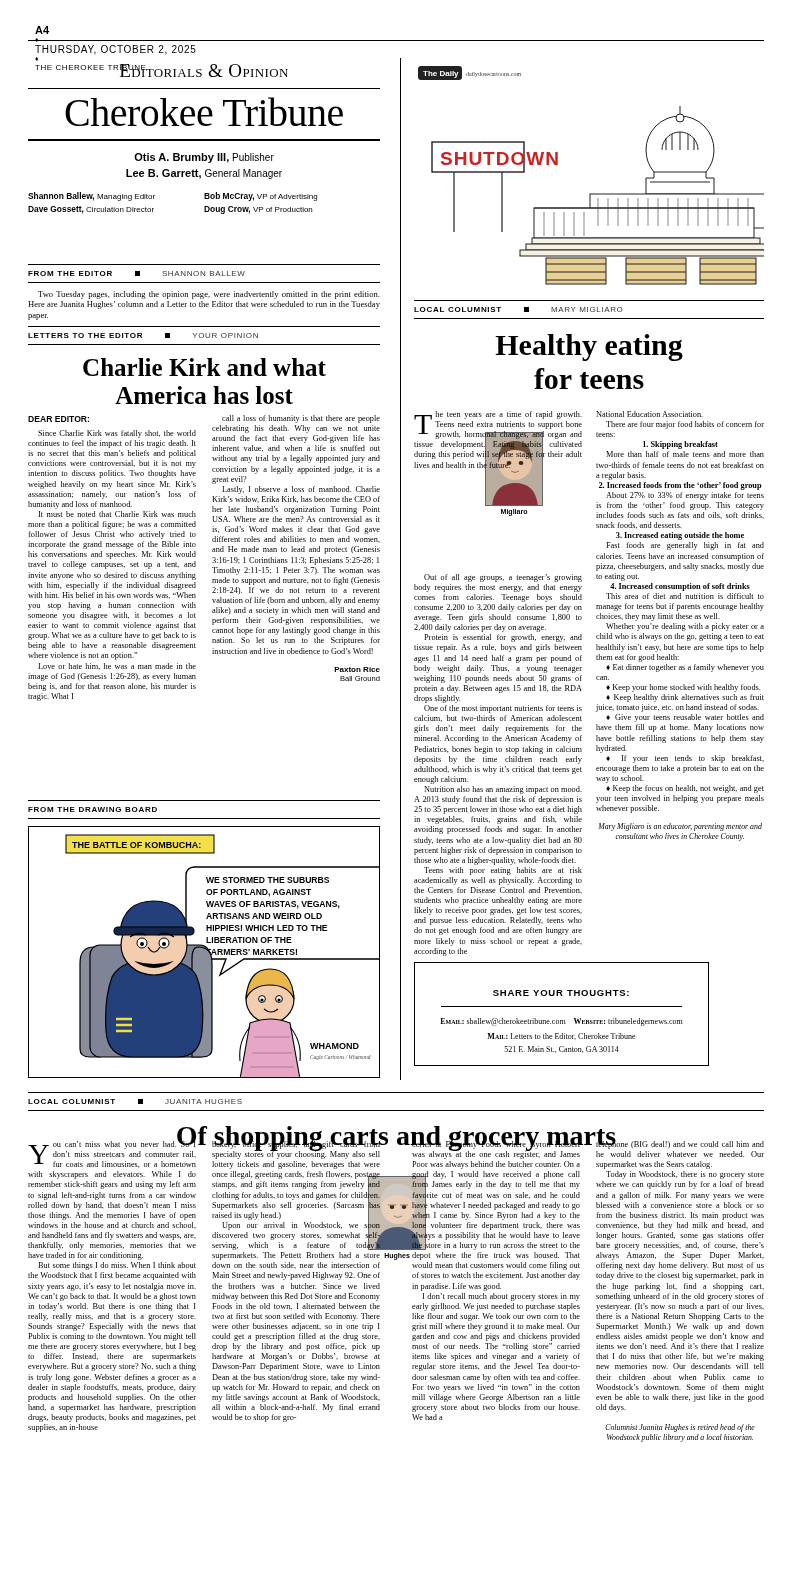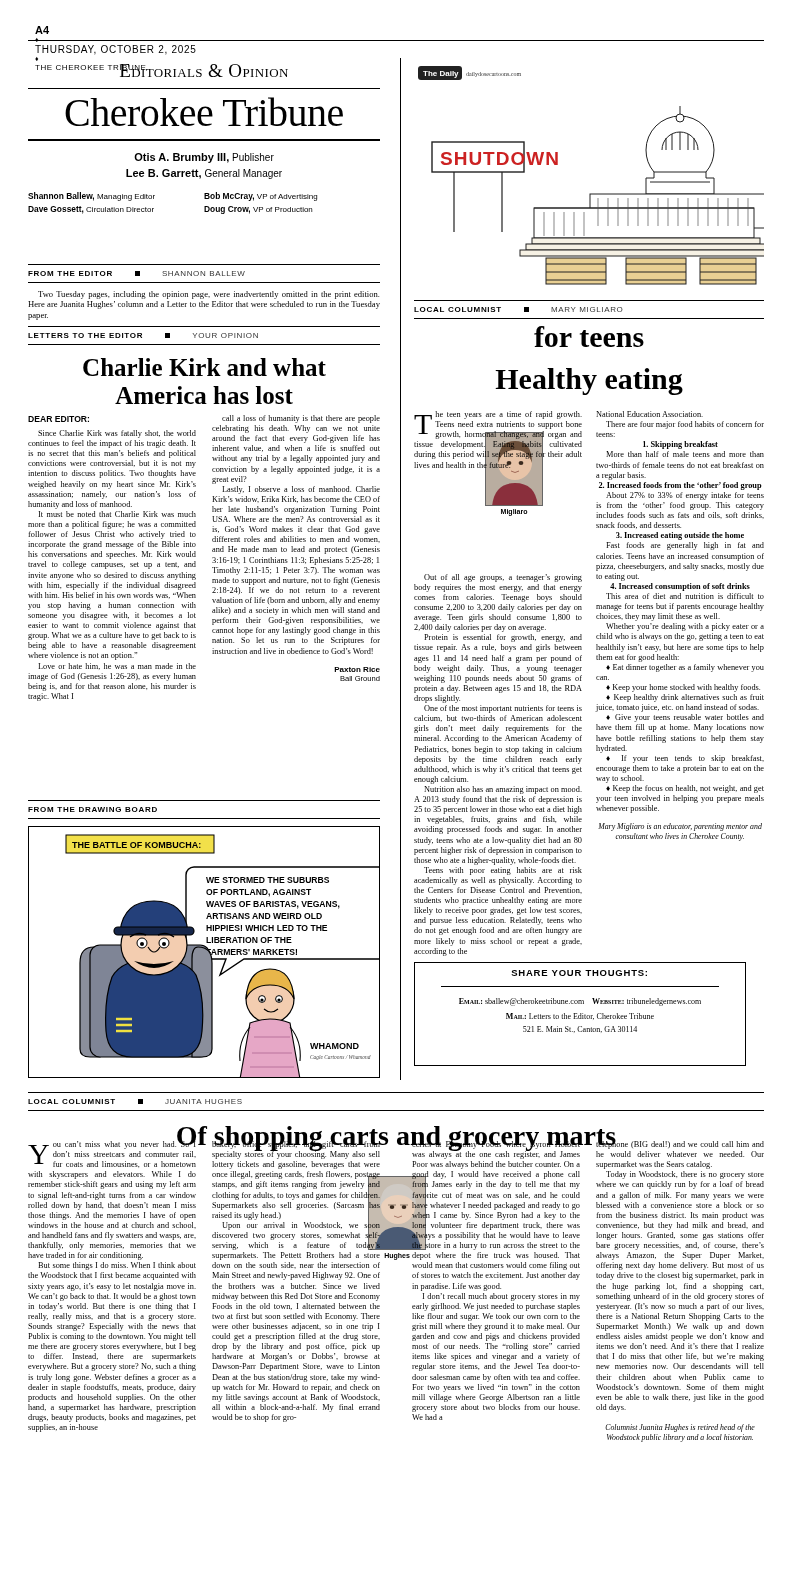--- a/index.html
+++ b/index.html
@@ -312,22 +312,22 @@
   </div>
 
   <div class="col" style="left:414px; top:300px; width:350px;">
     <div class="hr" style="margin-bottom:4px;"></div>
     <div class="kicker">
       <span>LOCAL COLUMNIST</span>
       <span class="sq"></span>
       <span class="sub">MARY MIGLIARO</span>
     </div>
     <div class="hr" style="margin-top:4px;"></div>
+    <div class="hl" style="font-size:30px; margin-top:10px;">Healthy eating</div>
     <div class="hl" style="font-size:30px; margin-top:2px;">for teens</div>
-    <div class="hl" style="font-size:30px; margin-top:10px;">Healthy eating</div>
   </div>
 
   <div class="mugshot" style="position:absolute; left:485px; top:432px; width:58px; height:74px;">
     <svg viewBox="0 0 58 74" width="58" height="74">
       <rect width="58" height="74" fill="#b9ada0"></rect>
       <circle cx="29" cy="30" r="17" fill="#e8c4a8"></circle>
       <path d="M12 30 q0 -22 17 -22 q17 0 17 22 q-4 -13 -17 -13 q-13 0 -17 13z" fill="#6b4f3a"></path>
       <path d="M6 74 q2 -24 23 -24 q21 0 23 24z" fill="#8a2f3c"></path>
       <ellipse cx="23" cy="30" rx="2.4" ry="2" fill="#3a2a1e"></ellipse>
       <ellipse cx="35" cy="30" rx="2.4" ry="2" fill="#3a2a1e"></ellipse>
@@ -364,21 +364,21 @@
       <p>♦ Eat dinner together as a family whenever you can.</p>
       <p>♦ Keep your home stocked with healthy foods.</p>
       <p>♦ Keep healthy drink alternatives such as fruit juice, tomato juice, etc. on hand instead of sodas.</p>
       <p>♦ Give your teens reusable water bottles and have them fill up at home. Many locations now have bottle refilling stations to help them stay hydrated.</p>
       <p>♦ If your teen tends to skip breakfast, encourage them to take a protein bar to eat on the way to school.</p>
       <p>♦ Keep the focus on health, not weight, and get your teen involved in helping you prepare meals whenever possible.</p>
     </div>
     <div class="italic-note" style="margin-top:8px;">Mary Migliaro is an educator, parenting mentor and consultant who lives in Cherokee County.</div>
   </div>
 
-  <div class="share-box" style="position:absolute; left:414px; top:962px; width:332px; height:104px; padding:4px 12px;">
+  <div class="share-box" style="position:absolute; left:414px; top:962px; width:295px; height:104px; padding:24px 12px;">
     <div class="share-title">SHARE YOUR THOUGHTS:</div>
     <div style="border-top:1px solid #000; margin:8px 14px 10px 14px;"></div>
     <div class="share-line">
       <b>Email:</b>
       <span>sballew@cherokeetribune.com</span>
       &nbsp;&nbsp;
       <b>Website:</b>
       <span>tribuneledgernews.com</span>
     </div>
     <div class="share-line" style="margin-top:6px;">

